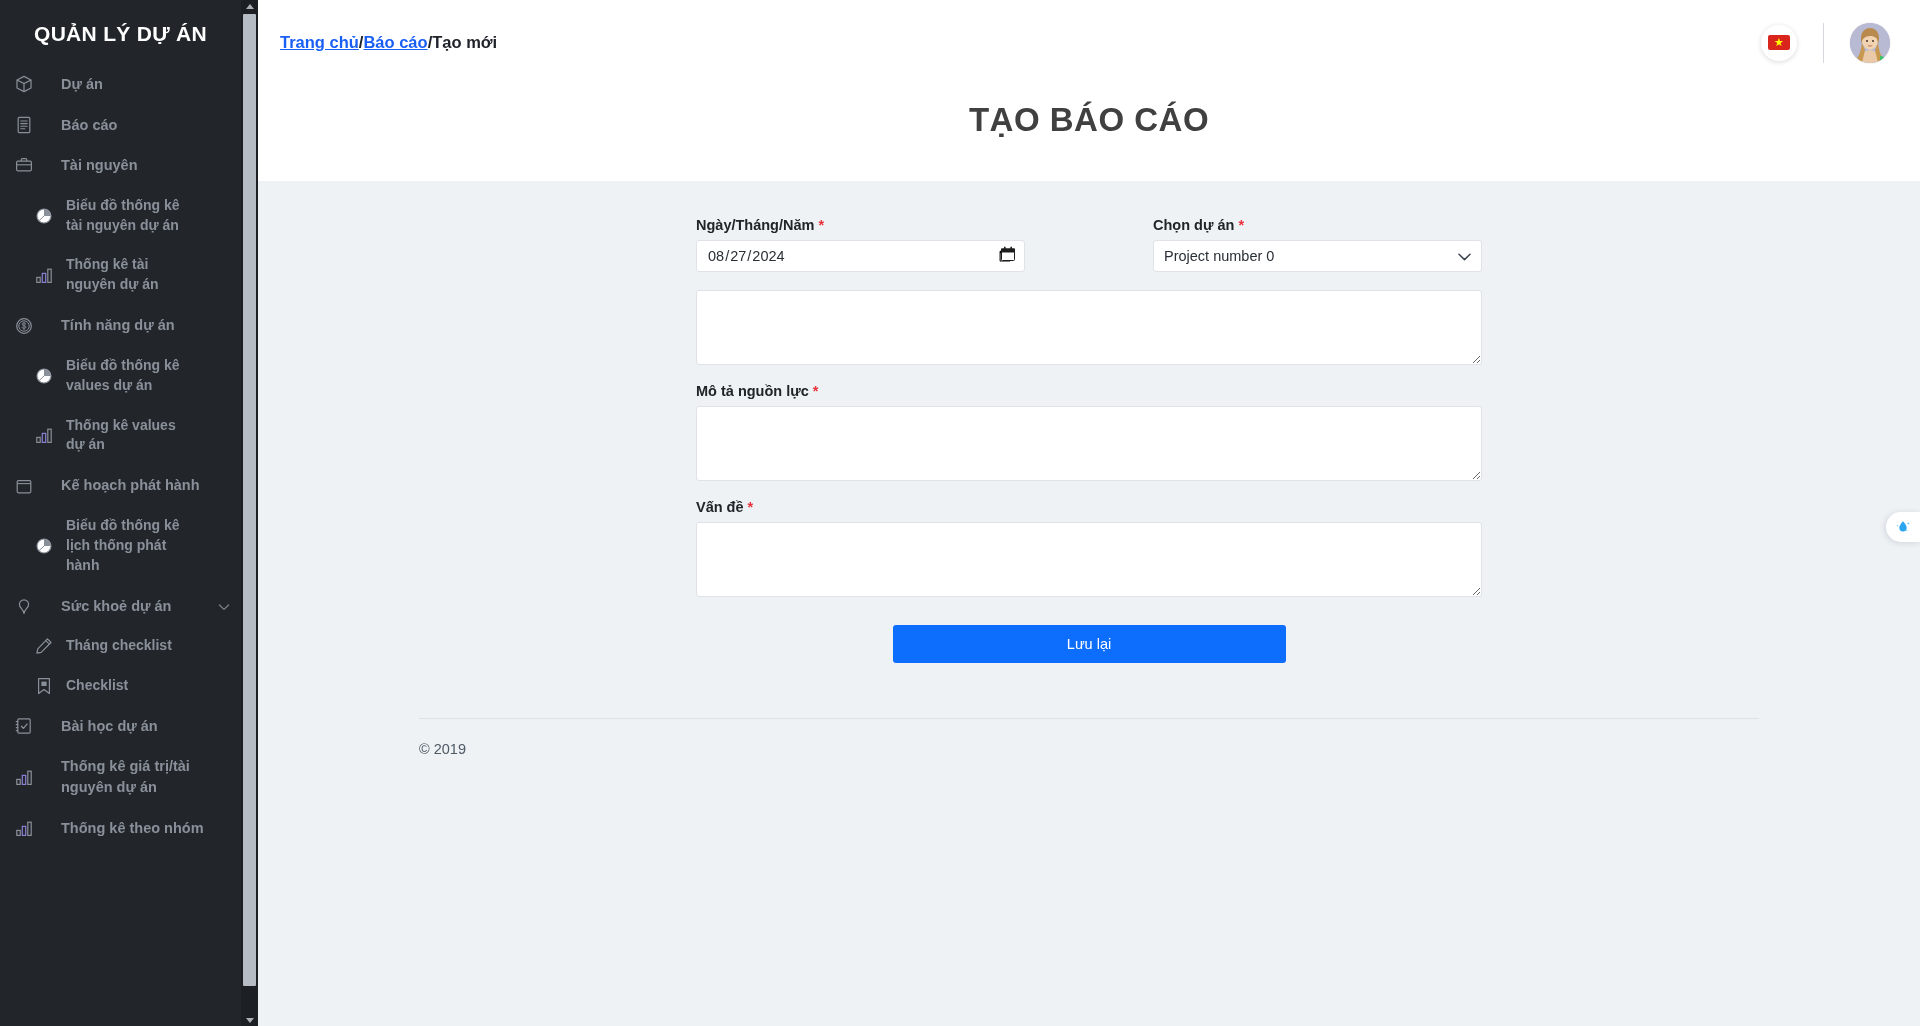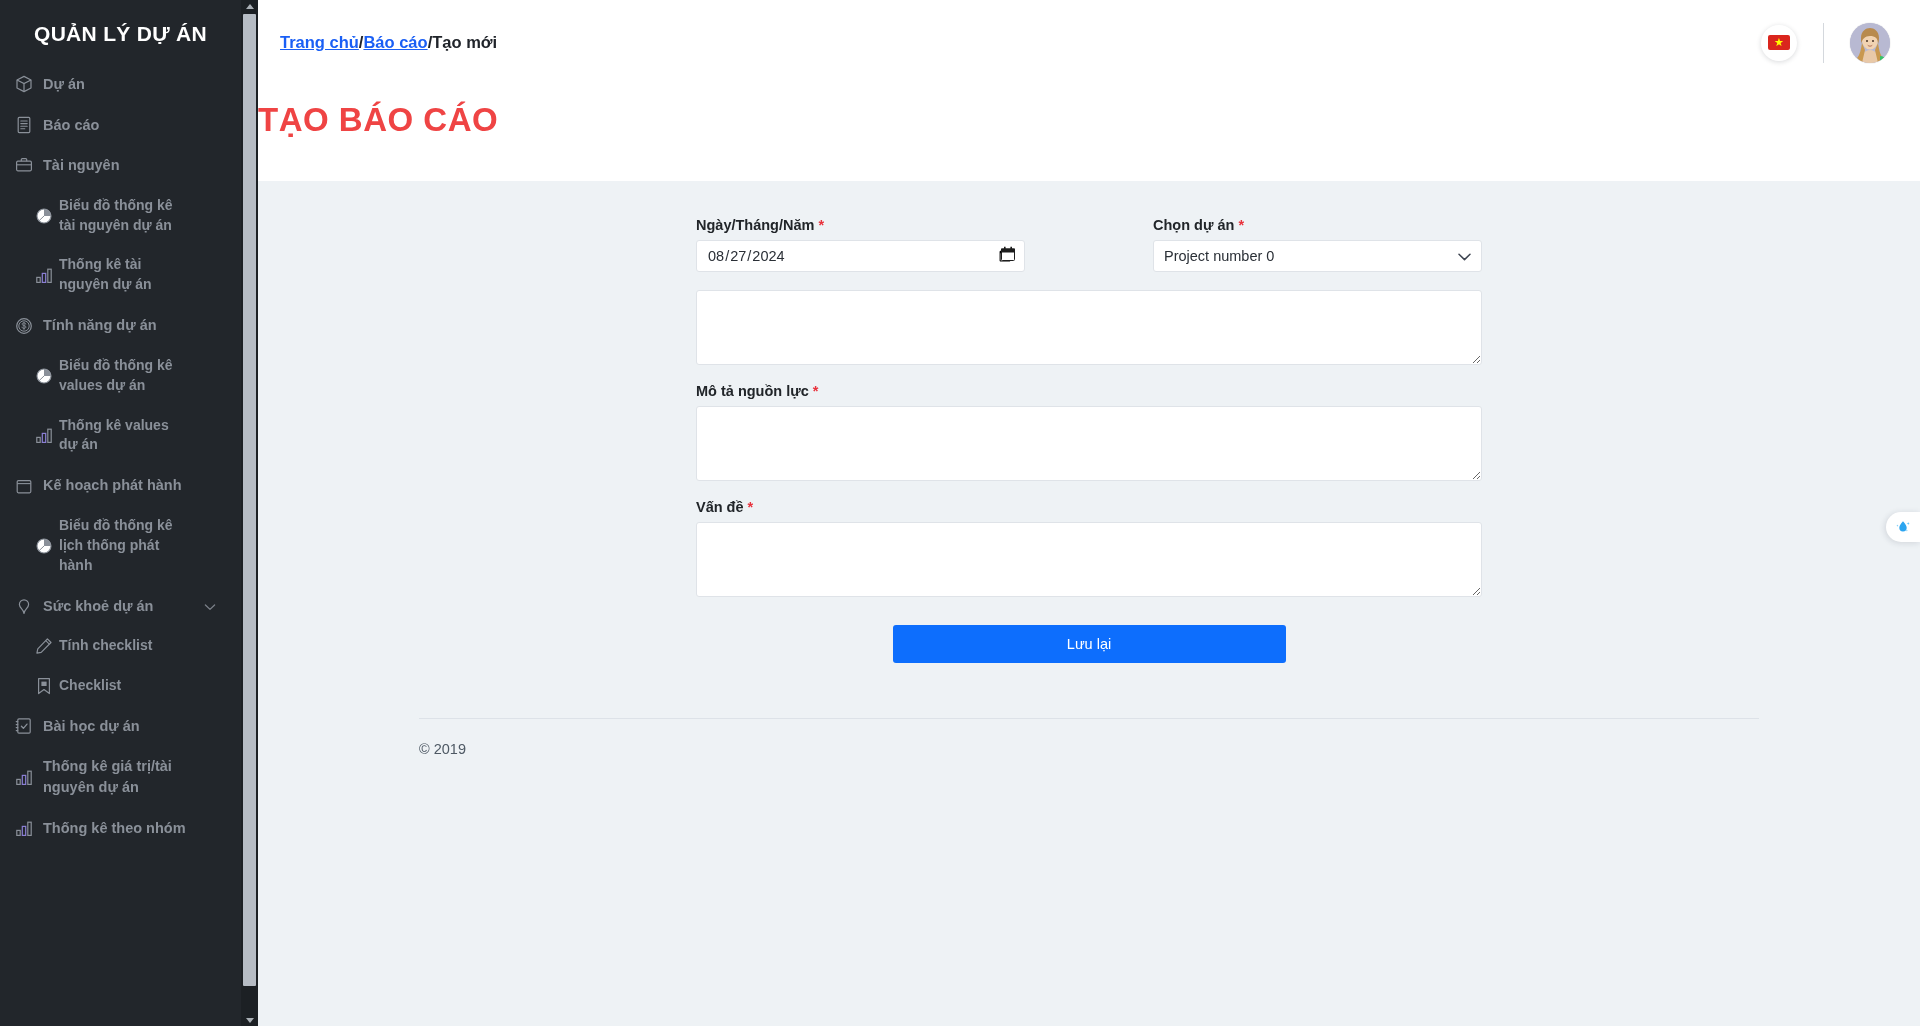--- a/index.html
+++ b/index.html
@@ -42,32 +42,32 @@
     font-size: 21px;
     font-weight: bold;
     text-align: center;
     letter-spacing: 0.3px;
     padding: 22px 8px 18px 8px;
     white-space: nowrap;
   }
   .nav-item {
     display: flex;
     align-items: center;
-    gap: 10px;
+    gap: 28px;
     padding: 10px 10px 10px 14px;
     color: #8a9099;
     font-size: 14.5px;
     font-weight: bold;
     line-height: 1.42;
     cursor: pointer;
     min-height: 34px;
   }
   .nav-item.sub {
     padding-left: 34px;
-    gap: 6px;
+    gap: 13px;
     font-size: 14px;
   }
   .nav-item .label { flex: 1; max-width: 150px; }
   .nav-item.sub .label { max-width: 128px; }
   .nav-icon {
     width: 19px; height: 19px;
     flex: 0 0 19px;
     display: flex; align-items: center; justify-content: center;
   }
   .nav-icon svg { display:block; }
@@ -157,25 +157,25 @@
     position: relative;
     box-shadow: 0 0 0 1px rgba(0,0,0,0.04);
   }
   .avatar svg { display: block; }
 
   .title-band {
     background: #ffffff;
     padding: 16px 0 42px 0;
   }
   .page-title {
-    text-align: left;
+    text-align: center;
     font-size: 33px;
     font-weight: bold;
     letter-spacing: 0.5px;
-    color: #ef4444;
+    color: #404040;
     margin: 0;
   }
 
   .content {
     background: #eef2f5;
     min-height: 600px;
     padding-top: 36px;
   }
   .form-wrap {
     width: 786px;
@@ -397,21 +397,21 @@
                   <path d="M2.4 5 7 9.4 11.6 5" stroke="#8a9099" stroke-width="1.3" fill="none" stroke-linecap="round" stroke-linejoin="round"></path>
                 </svg></span>
             </div>
             <div class="nav-item sub">
               <span class="nav-icon">
                 <svg width="18" height="18" viewBox="0 0 18 18">
                   <path d="M12.4 1.9 16 5.5 6.2 15.3l-4.3.9.9-4.3z" fill="none" stroke="#8a9099" stroke-width="1.2" stroke-linejoin="round"></path>
                   <path d="M10.8 3.6 14.3 7.1" stroke="#8a9099" stroke-width="1.1"></path>
                 </svg>
               </span>
-              <span class="label">Tính checklist</span>
+              <span class="label">Tháng checklist</span>
             </div>
             <div class="nav-item sub">
               <span class="nav-icon">
                 <svg width="18" height="18" viewBox="0 0 18 18">
                   <path d="M3.6 1.6h10.8v15l-5.4-4-5.4 4z" fill="none" stroke="#8a9099" stroke-width="1.2" stroke-linejoin="round"></path>
                   <rect x="6.4" y="4.6" width="5.2" height="4.4" fill="#8a9099"></rect>
                 </svg>
               </span>
               <span class="label">Checklist</span>
             </div>

